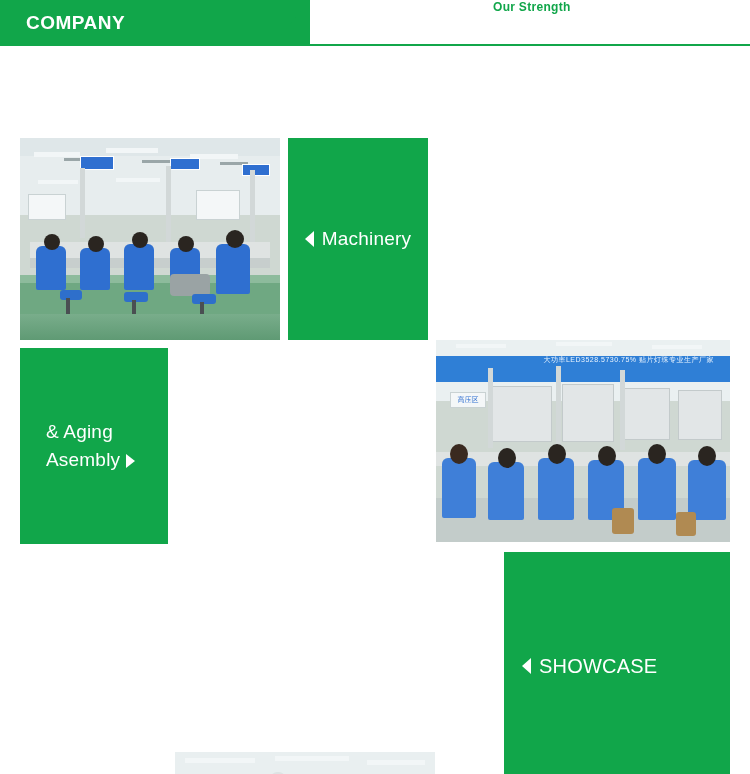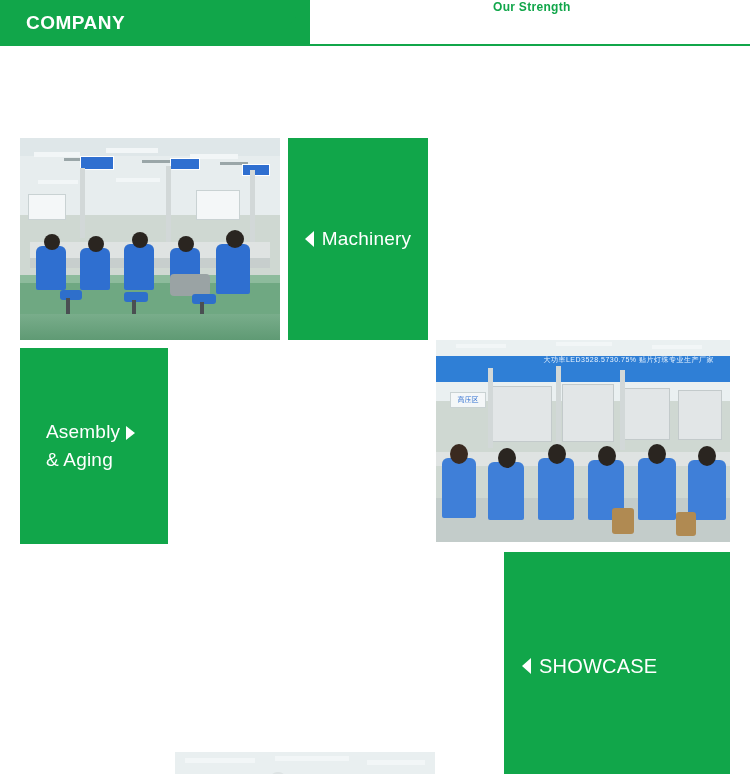--- a/index.html
+++ b/index.html
@@ -245,24 +245,24 @@
     <div class="head" style="left:212px; top:104px; width:18px; height:20px;"></div>
     <div class="bluewkr2" style="left:252px; top:120px; width:38px; height:60px;"></div>
     <div class="head" style="left:262px; top:106px; width:18px; height:20px;"></div>
 
     <div style="left:176px; top:168px; width:22px; height:26px; background:#b08a52; border-radius:3px;"></div>
     <div style="left:240px; top:172px; width:20px; height:24px; background:#b08a52; border-radius:3px;"></div>
   </div>
 
   <div class="cell green-panel" style="left:20px; top:302px; width:148px; height:196px; padding-left:26px;">
     <div>
+      <div class="green-label">&amp; Aging</div>
       <div class="green-label">
         <span>Asembly</span><span class="arrow-right"></span>
       </div>
-      <div class="green-label">&amp; Aging</div>
     </div>
   </div>
 
   <div class="cell photo" style="left:175px; top:302px; width:260px; height:196px;">
     <div class="c5-ceiling"></div>
 
     <div class="lamp" style="left:10px; top:6px; width:70px; height:5px;"></div>
     <div class="lamp" style="left:100px; top:4px; width:74px; height:5px;"></div>
     <div class="lamp" style="left:192px; top:8px; width:58px; height:5px;"></div>
 

